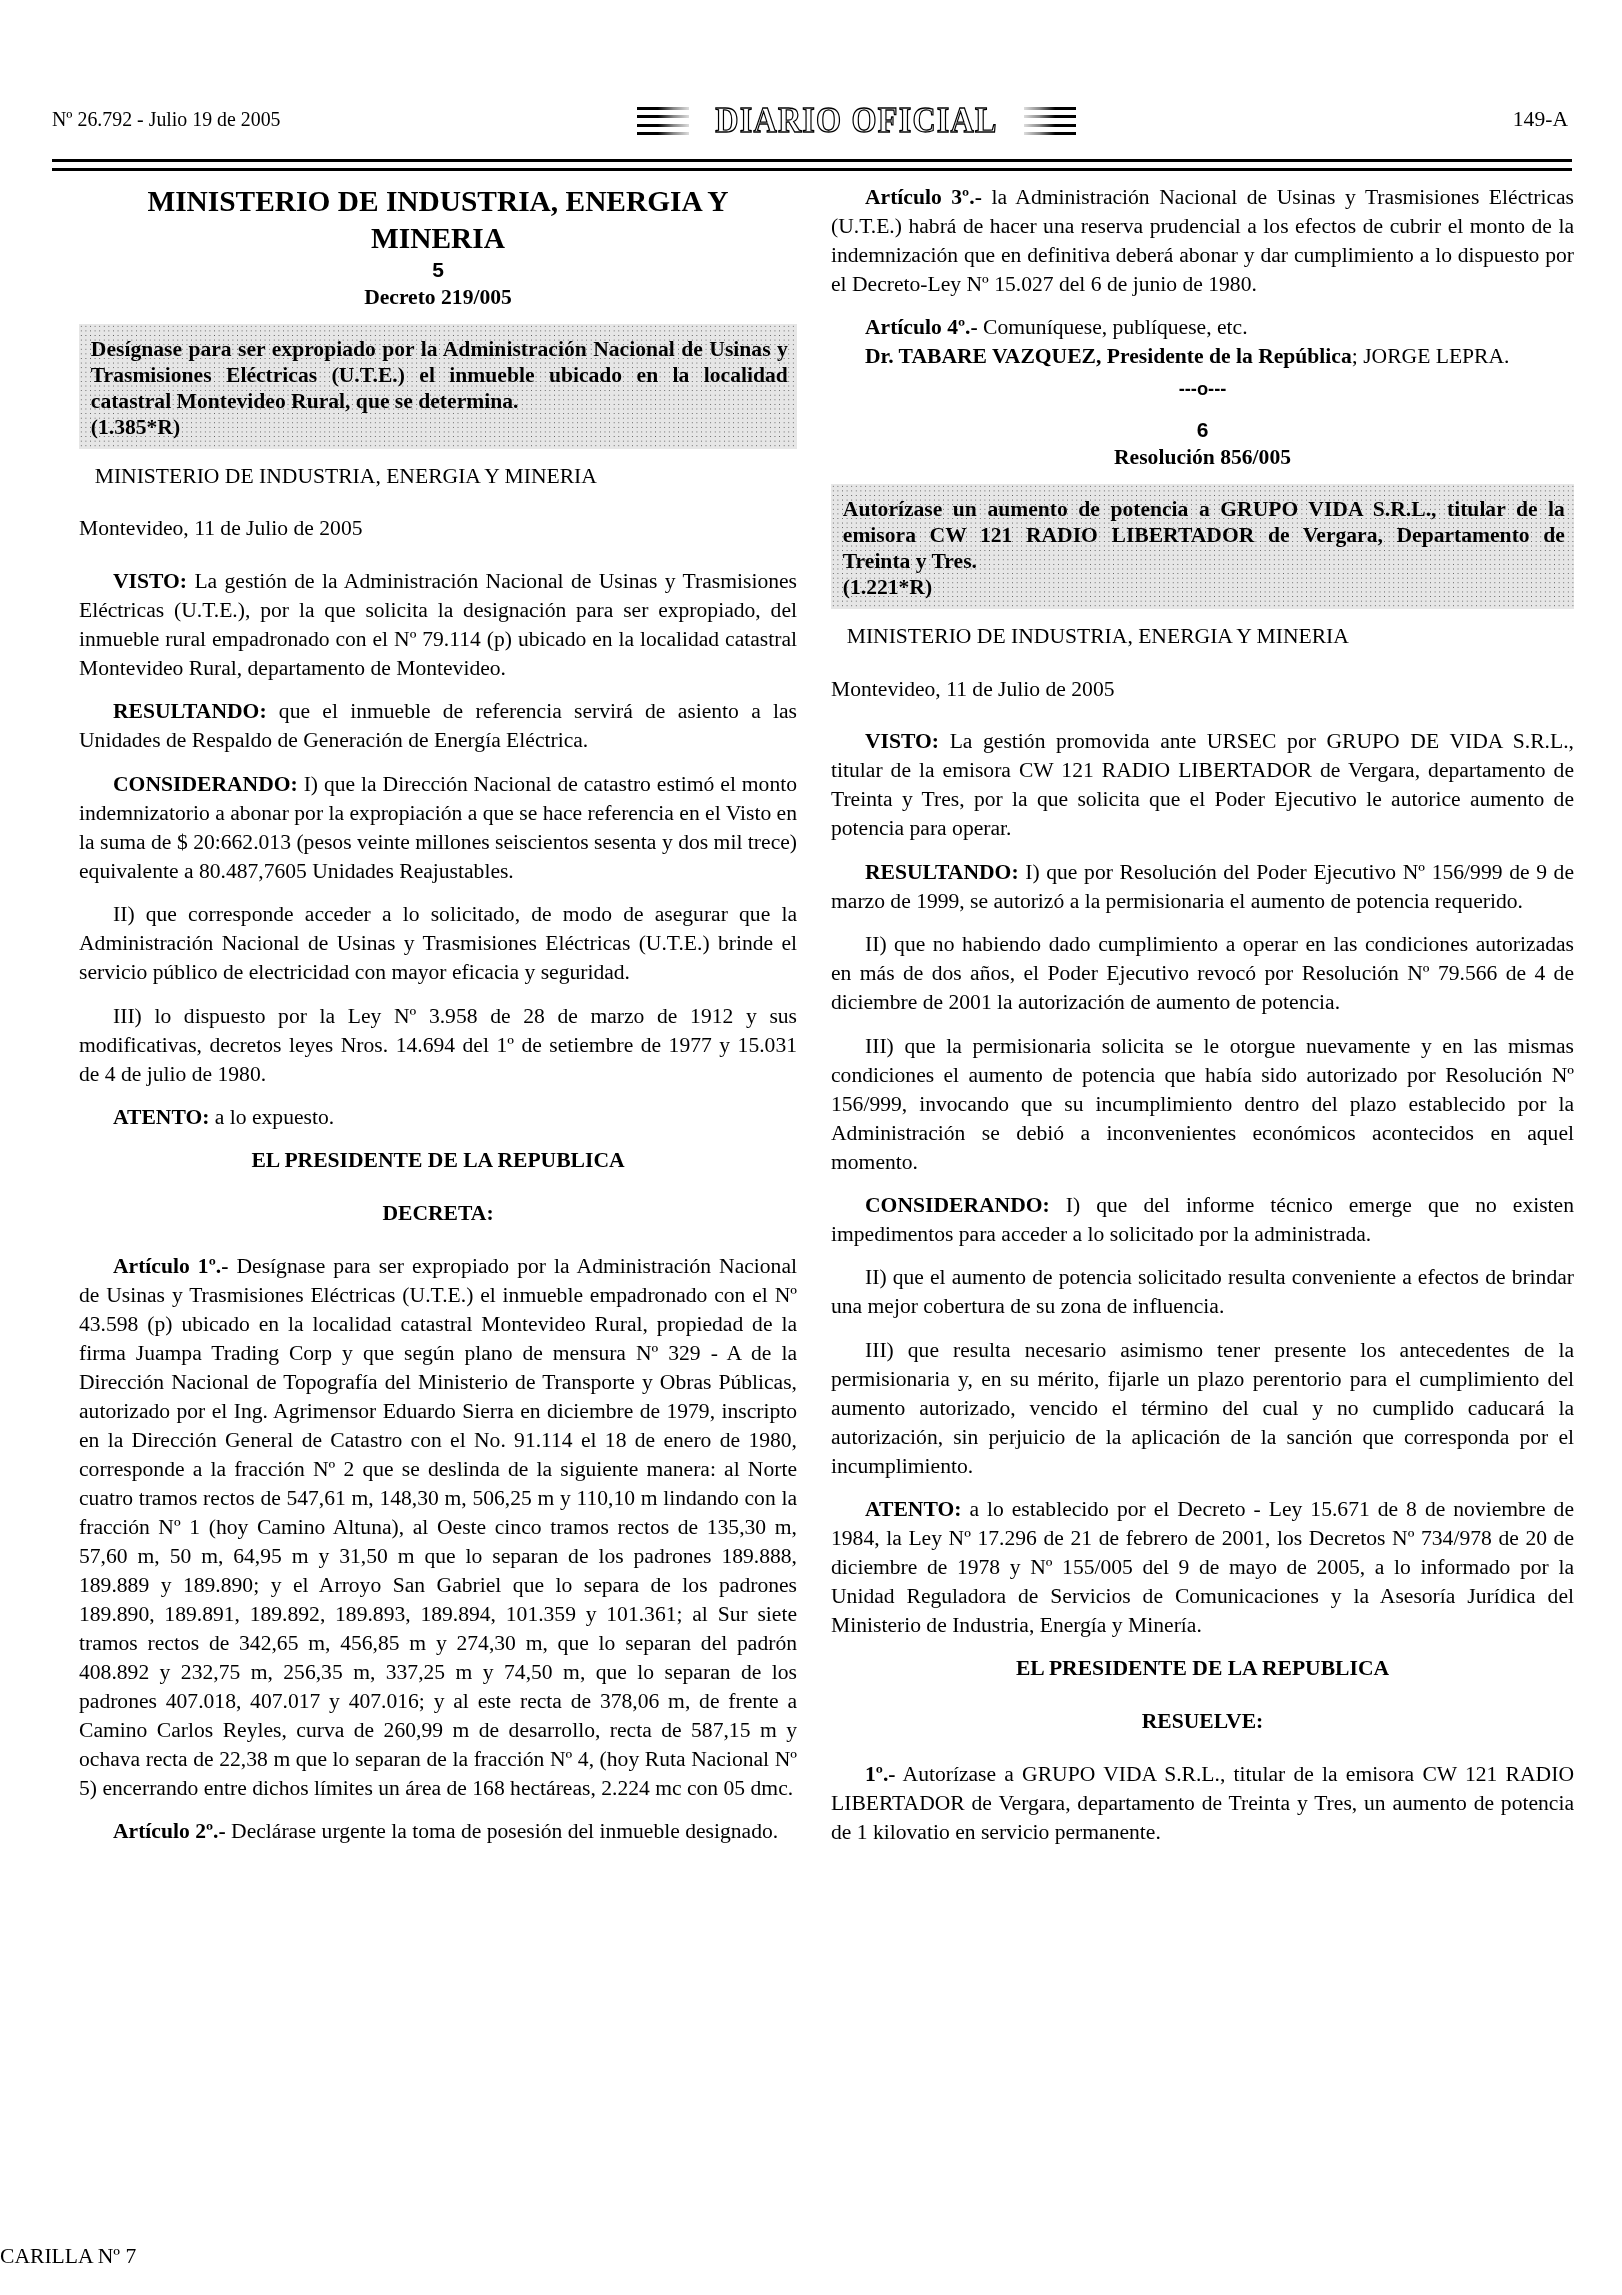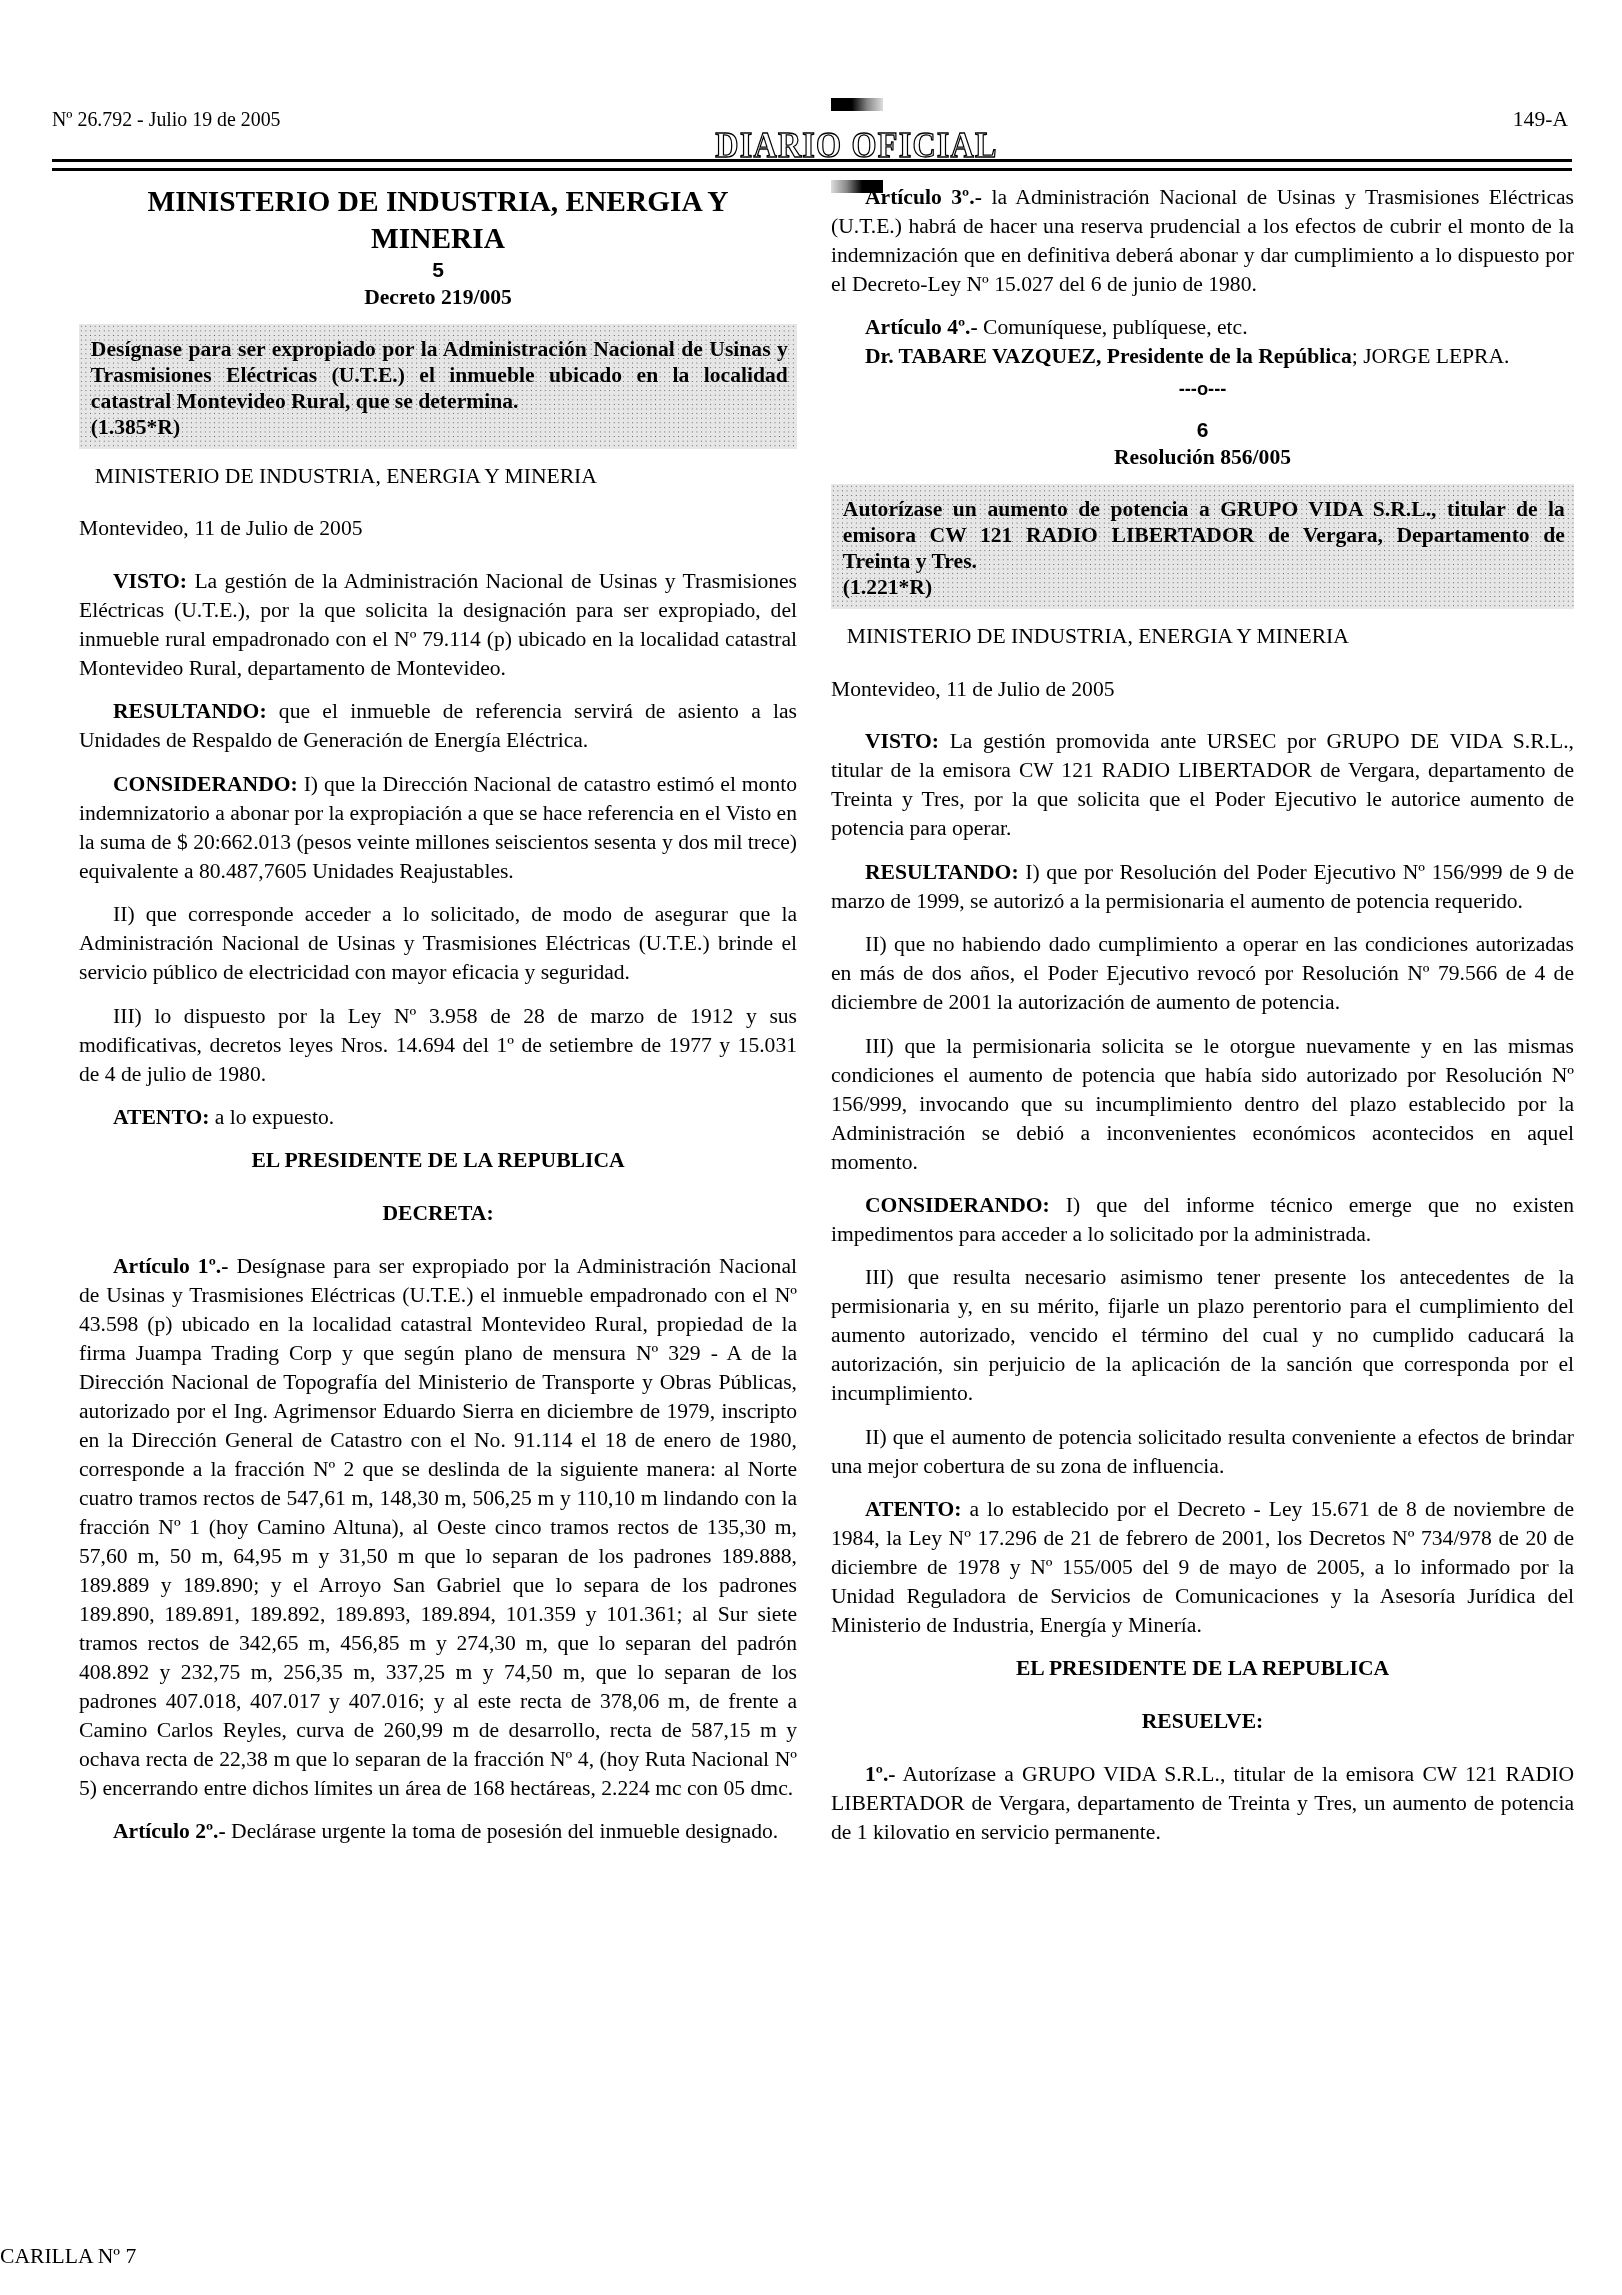--- a/index.html
+++ b/index.html
@@ -13,21 +13,21 @@
     }
     .mh-left {
       position: absolute; left: 0; top: 9.2px; font-size: 21.6px;
       transform: scaleX(0.92); transform-origin: left center;
     }
     .mh-right {
       position: absolute; right: 4px; top: 9.2px; font-size: 21.6px;
     }
     .mh-center {
       position: absolute; left: 523px; top: 0; width: 563px; height: 46px;
-      display: flex; align-items: center; gap: 14.4px; flex-direction: column;
+      display: flex; align-items: center; justify-content: center; gap: 14.4px;
     }
     .mh-logo {
       font-family: "Liberation Serif", serif; font-weight: bold; font-size: 35px;
       letter-spacing: 1.3px; color: #fff;
       -webkit-text-stroke: 1.3px #000;
       background-image: radial-gradient(#000 0.6px, transparent 0.7px);
       background-size: 3.9px 3.9px;
       -webkit-background-clip: text; background-clip: text;
       transform: scaleX(0.92);
     }
@@ -135,22 +135,22 @@
   </div>
   <div class="ministry-line">MINISTERIO DE INDUSTRIA, ENERGIA Y MINERIA</div>
   <div class="date-line">Montevideo, 11 de Julio de 2005</div>
 
   <div>
     <p class="para"><span class="lead">VISTO:</span><span> La gestión promovida ante URSEC por GRUPO DE VIDA S.R.L., titular de la emisora CW 121 RADIO LIBERTADOR de Vergara, departamento de Treinta y Tres, por la que solicita que el Poder Ejecutivo le autorice aumento de potencia para operar.</span></p>
     <p class="para"><span class="lead">RESULTANDO:</span><span> I) que por Resolución del Poder Ejecutivo Nº 156/999 de 9 de marzo de 1999, se autorizó a la permisionaria el aumento de potencia requerido.</span></p>
     <p class="para"><span class="lead"></span><span>II) que no habiendo dado cumplimiento a operar en las condiciones autorizadas en más de dos años, el Poder Ejecutivo revocó por Resolución Nº 79.566 de 4 de diciembre de 2001 la autorización de aumento de potencia.</span></p>
     <p class="para"><span class="lead"></span><span>III) que la permisionaria solicita se le otorgue nuevamente y en las mismas condiciones el aumento de potencia que había sido autorizado por Resolución Nº 156/999, invocando que su incumplimiento dentro del plazo establecido por la Administración se debió a inconvenientes económicos acontecidos en aquel momento.</span></p>
     <p class="para"><span class="lead">CONSIDERANDO:</span><span> I) que del informe técnico emerge que no existen impedimentos para acceder a lo solicitado por la administrada.</span></p>
+    <p class="para"><span class="lead"></span><span>II) que el aumento de potencia solicitado resulta conveniente a efectos de brindar una mejor cobertura de su zona de influencia.</span></p>
     <p class="para"><span class="lead"></span><span>III) que resulta necesario asimismo tener presente los antecedentes de la permisionaria y, en su mérito, fijarle un plazo perentorio para el cumplimiento del aumento autorizado, vencido el término del cual y no cumplido caducará la autorización, sin perjuicio de la aplicación de la sanción que corresponda por el incumplimiento.</span></p>
-    <p class="para"><span class="lead"></span><span>II) que el aumento de potencia solicitado resulta conveniente a efectos de brindar una mejor cobertura de su zona de influencia.</span></p>
     <p class="para"><span class="lead">ATENTO:</span><span> a lo establecido por el Decreto - Ley 15.671 de 8 de noviembre de 1984, la Ley Nº 17.296 de 21 de febrero de 2001, los Decretos Nº 734/978 de 20 de diciembre de 1978 y Nº 155/005 del 9 de mayo de 2005, a lo informado por la Unidad Reguladora de Servicios de Comunicaciones y la Asesoría Jurídica del Ministerio de Industria, Energía y Minería.</span></p>
   </div>
 
   <div class="center-bold">EL PRESIDENTE DE LA REPUBLICA</div>
   <div class="center-bold">RESUELVE:</div>
 
   <p class="para"><span class="lead">1º.-</span><span> Autorízase a GRUPO VIDA S.R.L., titular de la emisora CW 121 RADIO LIBERTADOR de Vergara, departamento de Treinta y Tres, un aumento de potencia de 1 kilovatio en servicio permanente.</span></p>
 </div>
 
 <div class="footer">CARILLA Nº 7</div>

